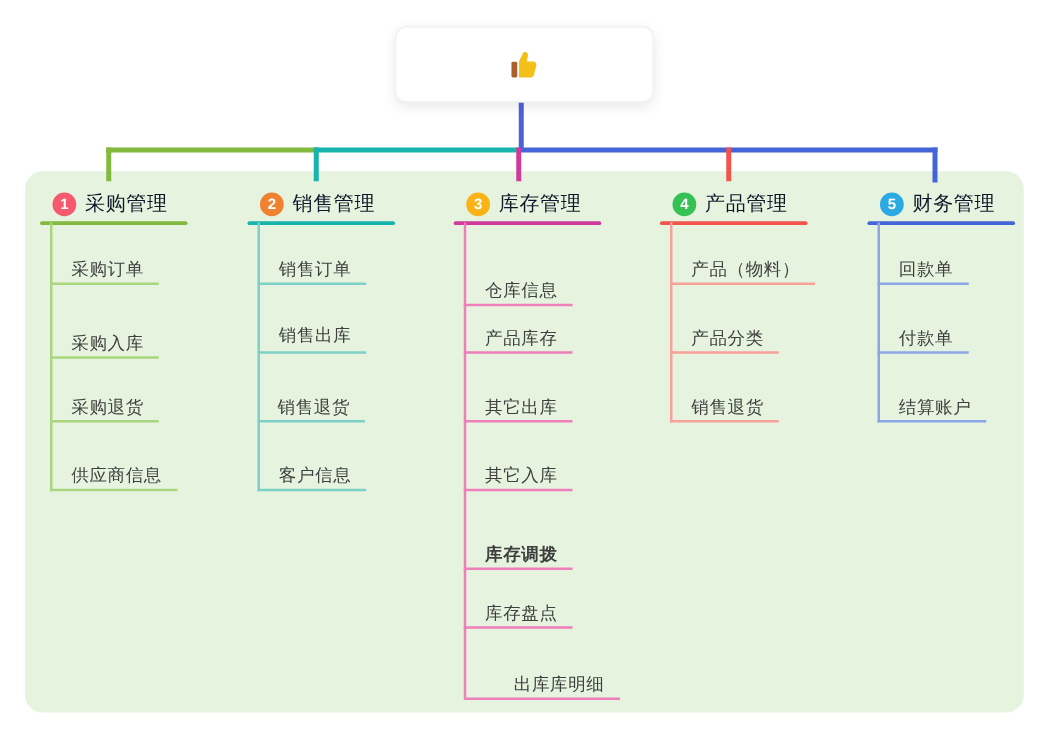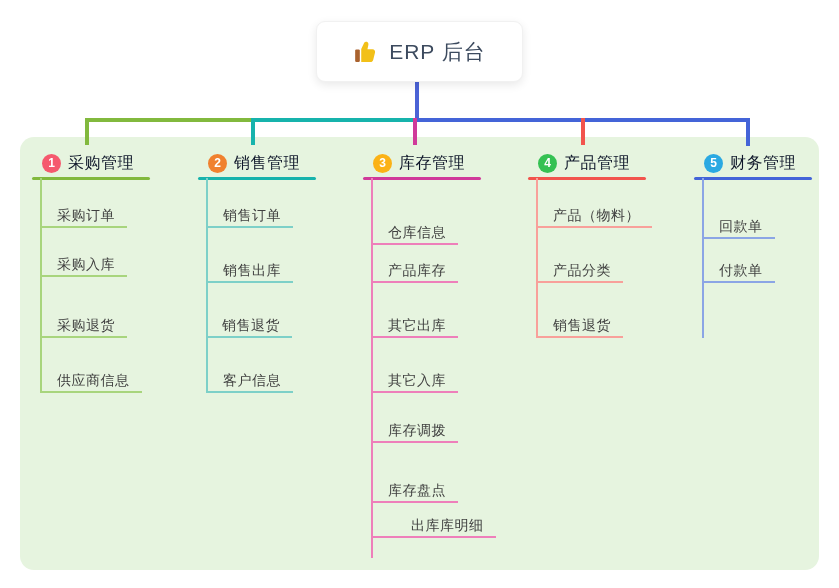--- a/index.html
+++ b/index.html
@@ -112,21 +112,20 @@
 
 <div class="canvas">
 
   <div class="panel"></div>
 
   <div class="root-card">
     <svg width="26" height="26" viewBox="0 0 24 24">
       <rect x="2" y="9.6" width="4.3" height="11.6" rx="1.1" fill="#a9622e"></rect>
       <path d="M7.6 21.2 h8.6 c1.15 0 2.15 -0.78 2.42 -1.9 l1.72 -6.9 c0.38 -1.5 -0.76 -2.95 -2.3 -2.95 h-4.7 l0.88 -4.1 c0.24 -1.12 -0.34 -2.25 -1.38 -2.7 -0.92 -0.4 -1.99 -0.05 -2.5 0.82 L7.6 9.2 z" fill="#f2c018"></path>
     </svg>
-    <span class="root-label">ERP 后台</span>
   </div>
 
   <div class="line" style="left: 415px; top: 82px; width: 4px; height: 38px; background: rgb(75, 99, 214);"></div>
 
   <div class="line" style="left: 85px; top: 118px; width: 169px; height: 4px; background: rgb(130, 185, 62);"></div>
   <div class="line" style="left: 252px; top: 118px; width: 164px; height: 4px; background: rgb(23, 179, 172);"></div>
   <div class="line" style="left: 416px; top: 118px; width: 334px; height: 4px; background: rgb(68, 100, 216);"></div>
 
   <div class="line" style="left: 85px; top: 118px; width: 4px; height: 27px; background: rgb(130, 185, 62);"></div>
   <div class="line" style="left: 251px; top: 118px; width: 4px; height: 27px; background: rgb(23, 179, 172);"></div>
@@ -135,52 +134,52 @@
   <div class="line" style="left: 746px; top: 118px; width: 4px; height: 28px; background: rgb(68, 100, 216);"></div>
 
   <div class="branch" style="left:32px;">
     <div class="title-row">
       <span class="badge" style="background: rgb(245, 89, 110);">1</span>
       <span class="title-label">采购管理</span>
     </div>
     <div class="title-underline" style="background: rgb(130, 185, 62);"></div>
     <div class="vline" style="height: 215px; background: rgb(168, 213, 125);"></div>
     <div class="sub-item" style="top: 67px; border-bottom-color: rgb(168, 213, 125);">采购订单</div>
-    <div class="sub-item" style="top: 116px; border-bottom-color: rgb(168, 213, 125); text-align: center;">采购入库</div>
+    <div class="sub-item" style="top: 126px; border-bottom-color: rgb(168, 213, 125); text-align: center;">采购入库</div>
     <div class="sub-item" style="top: 177px; border-bottom-color: rgb(168, 213, 125);">采购退货</div>
     <div class="sub-item" style="top: 232px; border-bottom-color: rgb(168, 213, 125);">供应商信息</div>
   </div>
 
   <div class="branch" style="left:198px;">
     <div class="title-row">
       <span class="badge" style="background: rgb(240, 129, 47);">2</span>
       <span class="title-label">销售管理</span>
     </div>
     <div class="title-underline" style="background: rgb(23, 179, 172);"></div>
     <div class="vline" style="height: 215px; background: rgb(125, 208, 200);"></div>
     <div class="sub-item" style="top: 67px; border-bottom-color: rgb(125, 208, 200);">销售订单</div>
-    <div class="sub-item" style="top: 122px; border-bottom-color: rgb(125, 208, 200);">销售出库</div>
+    <div class="sub-item" style="top: 122px; border-bottom-color: rgb(125, 208, 200); font-family: Liberation Serif, serif;">销售出库</div>
     <div class="sub-item" style="top: 177px; border-bottom-color: rgb(125, 208, 200); padding-left: 16px;">销售退货</div>
     <div class="sub-item" style="top: 232px; border-bottom-color: rgb(125, 208, 200); text-align: right;">客户信息</div>
   </div>
 
   <div class="branch" style="left:363px;">
     <div class="title-row">
       <span class="badge" style="background: rgb(251, 178, 22);">3</span>
       <span class="title-label">库存管理</span>
     </div>
     <div class="title-underline" style="background: rgb(208, 58, 154);"></div>
     <div class="vline" style="height: 380px; background: rgb(238, 127, 186);"></div>
     <div class="sub-item" style="top: 67px; border-bottom-color: rgb(238, 127, 186); margin-top: 17px;">仓库信息</div>
     <div class="sub-item" style="top: 122px; border-bottom-color: rgb(238, 127, 186);">产品库存</div>
     <div class="sub-item" style="top: 177px; border-bottom-color: rgb(238, 127, 186);">其它出库</div>
     <div class="sub-item" style="top: 232px; border-bottom-color: rgb(238, 127, 186);">其它入库</div>
-    <div class="sub-item" style="top: 282px; border-bottom-color: rgb(238, 127, 186);">库存调拨</div>
+    <div class="sub-item" style="top: 295px; border-bottom-color: rgb(238, 127, 186); font-weight: bold;">库存调拨</div>
     <div class="sub-item" style="top: 342px; border-bottom-color: rgb(238, 127, 186);">库存盘点</div>
-    <div class="sub-item" style="top: 377px; border-bottom-color: rgb(238, 127, 186); padding-left: 40px;">出库库明细</div>
+    <div class="sub-item" style="top: 399px; border-bottom-color: rgb(238, 127, 186); padding-left: 40px;">出库库明细</div>
   </div>
 
   <div class="branch" style="left:528px;">
     <div class="title-row">
       <span class="badge" style="background: rgb(53, 193, 83);">4</span>
       <span class="title-label">产品管理</span>
     </div>
     <div class="title-underline" style="background: rgb(242, 84, 77);"></div>
     <div class="vline" style="height: 160px; background: rgb(248, 160, 154);"></div>
     <div class="sub-item" style="top: 67px; border-bottom-color: rgb(248, 160, 154);">产品（物料）</div>
@@ -188,17 +187,18 @@
     <div class="sub-item" style="top: 177px; border-bottom-color: rgb(248, 160, 154);">销售退货</div>
   </div>
 
   <div class="branch" style="left:694px;">
     <div class="title-row">
       <span class="badge" style="background: rgb(43, 169, 226);">5</span>
       <span class="title-label">财务管理</span>
     </div>
     <div class="title-underline" style="background: rgb(68, 100, 216);"></div>
     <div class="vline" style="height: 160px; background: rgb(139, 165, 229);"></div>
-    <div class="sub-item" style="top: 78px; border-bottom-color: rgb(139, 165, 229);">回款单</div>
+    <div class="sub-item" style="top: 67px; border-bottom-color: rgb(139, 165, 229);">回款单</div>
     <div class="sub-item" style="top: 122px; border-bottom-color: rgb(139, 165, 229);">付款单</div>
+    <div class="sub-item" style="top: 177px; border-bottom-color: rgb(139, 165, 229);">结算账户</div>
   </div>
 
 </div>
 
 </body></html>

